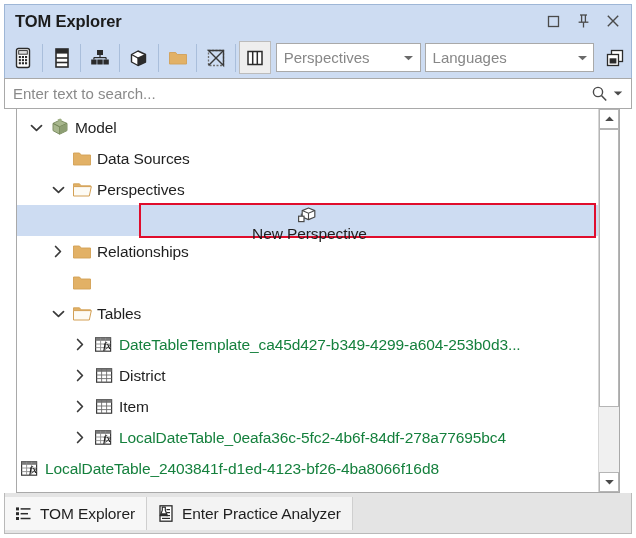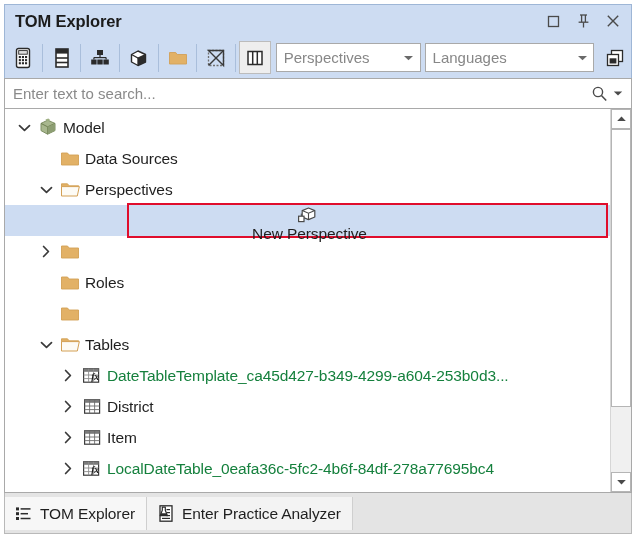--- a/index.html
+++ b/index.html
@@ -153,21 +153,21 @@
   .search-input::placeholder { color: #8a8a8a; opacity: 1; }
   .search-icons {
     display: flex;
     align-items: center;
     padding-right: 8px;
     gap: 5px;
   }
   
   .tree-wrap {
     flex: 1;
-    margin: 0 4px;
+    margin: 0 16px;
     border: 1px solid #a9a9a9;
     border-top: none;
     box-sizing: border-box;
     display: flex;
     position: relative;
     background: #ffffff;
     overflow: hidden;
   }
   .tree {
     flex: 1;
@@ -541,29 +541,21 @@
           <span class="chev" style="margin-left: 30px;">
             <svg width="10" height="13" viewBox="0 0 10 13">
               <path d="M2.6 1.5 L7.4 6.5 L2.6 11.5" fill="none" stroke="#3a3a3a" stroke-width="1.7" stroke-linecap="round" stroke-linejoin="round"></path>
             </svg>
           </span>
           <span class="row-icon">
             <svg width="20" height="18" viewBox="0 0 20 18">
               <path d="M1.5 3 h6 l1.6 2 h9.4 v10 h-17 Z" fill="#e2b166" stroke="#d3a055" stroke-width="0.9" stroke-linejoin="round"></path>
             </svg>
           </span>
-        </div>
-        <div class="tree-row">
-          <span class="chev" style="margin-left: 30px;"></span>
-          <span class="row-icon">
-            <svg width="20" height="18" viewBox="0 0 20 18">
-              <path d="M1.5 3 h6 l1.6 2 h9.4 v10 h-17 Z" fill="#e2b166" stroke="#d3a055" stroke-width="0.9" stroke-linejoin="round"></path>
-            </svg>
-          </span>
-          <span class="row-label">Roles</span>
+          <span class="row-label">Relationships</span>
         </div>
         <div class="tree-row">
           <span class="chev" style="margin-left: 30px;"></span>
           <span class="row-icon">
             <svg width="20" height="18" viewBox="0 0 20 18">
               <path d="M1.5 3 h6 l1.6 2 h9.4 v10 h-17 Z" fill="#e2b166" stroke="#d3a055" stroke-width="0.9" stroke-linejoin="round"></path>
             </svg>
           </span>
         </div>
         <div class="tree-row">

